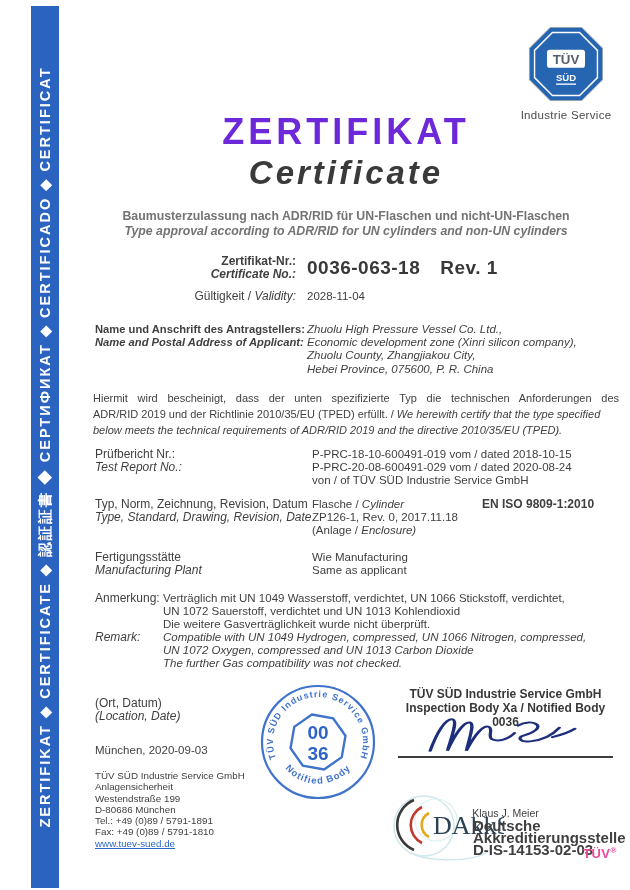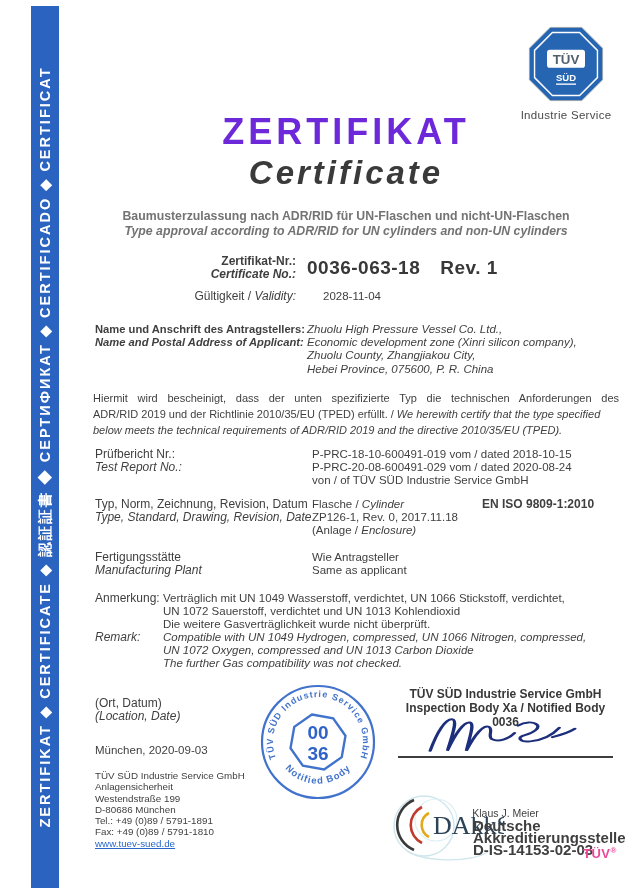--- a/index.html
+++ b/index.html
@@ -74,21 +74,21 @@
     <div>Zertifikat-Nr.:</div>
     <div class="i">Certificate No.:</div>
   </div>
   <div class="abs certno nw" style="left:307px;top:257px;">
     <span>0036-063-18</span><span style="margin-left:20px;">Rev. 1</span>
   </div>
 
   <div class="abs lbl" style="left:95px;top:290px;width:201px;text-align:right;">
     <span>Gültigkeit / </span><span class="i">Validity:</span>
   </div>
-  <div class="abs val" style="left:307px;top:290px;margin-left:16px;">2028-11-04</div>
+  <div class="abs val" style="left:307px;top:290px;">2028-11-04</div>
 
   <div class="abs" style="left:95px;top:323px;font-size:11.2px;line-height:13.2px;font-weight:bold;">
     <div>Name und Anschrift des Antragstellers:</div>
     <div class="i">Name and Postal Address of Applicant:</div>
   </div>
   <div class="abs val" style="left:307px;top:323px;font-style:italic;">
     <div>Zhuolu High Pressure Vessel Co. Ltd.,</div>
     <div>Economic development zone (Xinri silicon company),</div>
     <div>Zhuolu County, Zhangjiakou City,</div>
     <div>Hebei Province, 075600, P. R. China</div>
@@ -119,21 +119,21 @@
     <div>ZP126-1, Rev. 0, 2017.11.18</div>
     <div><span>(Anlage / </span><span class="i">Enclosure)</span></div>
   </div>
   <div class="abs lbl b" style="left:462px;top:498px;margin-left:20px;">EN ISO 9809-1:2010</div>
 
   <div class="abs lbl" style="left:95px;top:551px;">
     <div>Fertigungsstätte</div>
     <div class="i">Manufacturing Plant</div>
   </div>
   <div class="abs val" style="left:312px;top:551px;">
-    <div>Wie Antragsteller</div>
+    <div>Wie Manufacturing</div>
     <div>Same as applicant</div>
   </div>
 
   <div class="abs lbl" style="left:95px;top:592px;">Anmerkung:</div>
   <div class="abs val" style="left:163px;top:592px;line-height:13px;">
     <div>Verträglich mit UN 1049 Wasserstoff, verdichtet, UN 1066 Stickstoff, verdichtet,</div>
     <div>UN 1072 Sauerstoff, verdichtet und UN 1013 Kohlendioxid</div>
     <div>Die weitere Gasverträglichkeit wurde nicht überprüft.</div>
   </div>
   <div class="abs lbl i" style="left:95px;top:631px;">Remark:</div>

